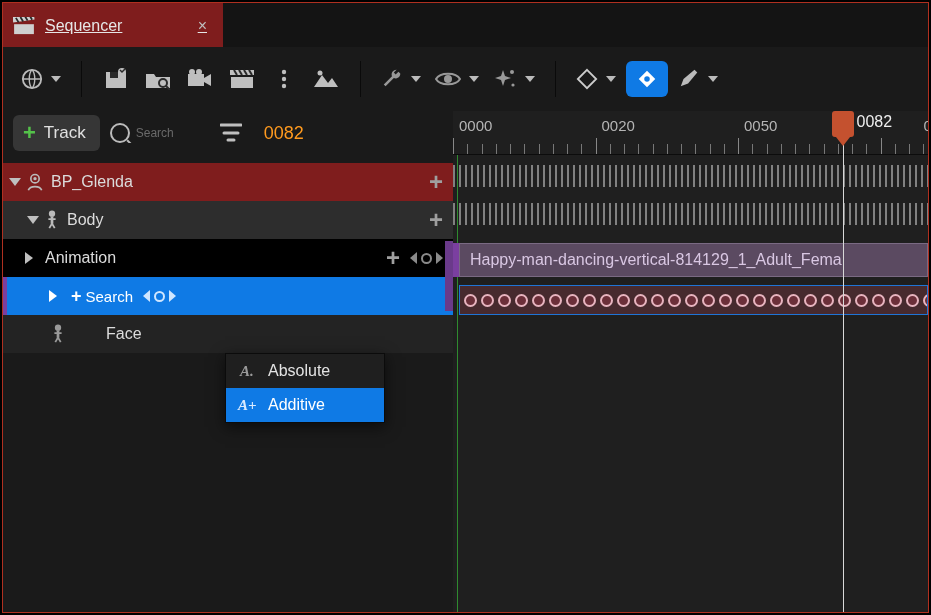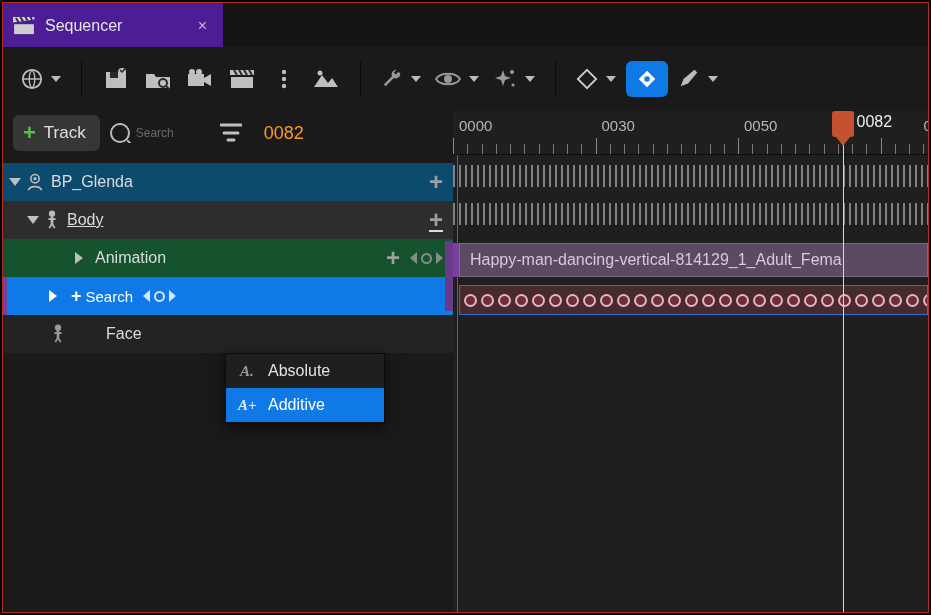--- a/index.html
+++ b/index.html
@@ -1,21 +1,21 @@
 <!DOCTYPE html>
 <html><head>
 <meta charset="utf-8">
 <style>
   * { box-sizing: border-box; margin: 0; padding: 0; font-family: "Segoe UI", Arial, sans-serif; }
   body { background: #000; width: 931px; height: 615px; overflow: hidden; position: relative; }
   .app { position: absolute; inset: 2px; background: #1a1a1a; border: 1px solid #b03020; }
 
   
   .tabbar { height: 44px; background: #141414; display: flex; align-items: stretch; }
-  .tab { display: flex; align-items: center; gap: 10px; padding: 0 16px 0 10px; background: #4c1d95; color: #e6e6e6; font-size: 16px; border-top: 2px solid transparent; position: relative; min-width: 220px; }
+  .tab { display: flex; align-items: center; gap: 10px; padding: 0 16px 0 10px; background: #7f1d1d; color: #e6e6e6; font-size: 16px; border-top: 2px solid transparent; position: relative; min-width: 220px; text-decoration: underline; }
   .tab .clap-icon { width: 22px; height: 18px; }
   .tab .close { margin-left: auto; color: #bfbfbf; font-size: 16px; cursor: pointer; }
 
   
   .toolbar { height: 64px; background: #1a1a1a; display: flex; align-items: center; padding: 0 14px; gap: 6px; }
   .tbtn { height: 36px; min-width: 36px; display: inline-flex; align-items: center; justify-content: center; color: #ccc; border-radius: 4px; padding: 0 4px; gap: 4px; }
   .tbtn svg { display: block; }
   .caret { width: 0; height: 0; border-left: 5px solid transparent; border-right: 5px solid transparent; border-top: 6px solid #bbb; margin-left: 4px; }
   .divider { width: 1px; height: 36px; background: #0a0a0a; margin: 0 10px; }
   .tbtn.blue { background: #0f7ae5; border-radius: 6px; padding: 0 10px; }
@@ -29,23 +29,23 @@
   .trackbtn { height: 36px; display: inline-flex; align-items: center; gap: 8px; padding: 0 14px 0 10px; background: #363636; color: #e0e0e0; border-radius: 6px; font-size: 17px; }
   .trackbtn .plus { color: #54c24a; font-weight: bold; font-size: 22px; line-height: 1; }
   .search { display: inline-flex; align-items: center; gap: 6px; color: #808080; font-size: 12px; width: 100px; overflow: hidden; }
   .search .mag { width: 20px; height: 20px; border: 2px solid #bbb; border-radius: 50%; position: relative; }
   .search .mag::after { content: ''; position: absolute; width: 8px; height: 2px; background: #bbb; bottom: -3px; right: -6px; transform: rotate(45deg); }
   .filter-icon { width: 22px; height: 20px; color: #bfbfbf; }
   .frameno { color: #ff9a1f; font-size: 18px; margin-left: 12px; }
 
   .tree { font-size: 16px; color: #dcdcdc; }
   .row { height: 38px; display: flex; align-items: center; padding: 0 10px 0 8px; position: relative; }
-  .row.top { background: #0c4a6e; }
-  .row.body { background: #2d2d2d; padding-left: 26px; text-decoration: underline; }
-  .row.anim { background: #14532d; padding-left: 72px; }
+  .row.top { background: #7f1d1d; }
+  .row.body { background: #2d2d2d; padding-left: 26px; }
+  .row.anim { background: #000000; padding-left: 22px; }
   .row.sel { background: #0f7ae5; color: #fff; padding-left: 46px; }
   .row.face { background: #232323; padding-left: 46px; gap: 31px; }
   .chev { width: 0; height: 0; border-top: 6px solid transparent; border-bottom: 6px solid transparent; border-left: 8px solid #bfbfbf; margin-right: 6px; }
   .chev.down { transform: rotate(90deg); }
   .row .grow { flex: 1; overflow: hidden; white-space: nowrap; }
   .plusg { color: #9f9f9f; font-size: 24px; font-weight: bold; }
   .mini { color: #8a8a8a; display: inline-flex; gap: 4px; margin-left: 10px; font-size: 14px; align-items: center; }
   .row.sel .mini { color: #cfe6ff; }
   .tri-l { width:0;height:0;border-top:6px solid transparent;border-bottom:6px solid transparent;border-right:7px solid currentColor; }
   .tri-r { width:0;height:0;border-top:6px solid transparent;border-bottom:6px solid transparent;border-left:7px solid currentColor; }
@@ -299,21 +299,21 @@
           <div class="tick" style="left: 356.25px;"></div>
           <div class="tick" style="left: 370.5px;"></div>
           <div class="tick" style="left: 384.75px;"></div>
           <div class="tick" style="left: 399px;"></div>
           <div class="tick" style="left: 413.25px;"></div>
           <div class="tick maj" style="left: 427.5px;"></div>
           <div class="tick" style="left: 441.75px;"></div>
           <div class="tick" style="left: 456px;"></div>
           <div class="tick" style="left: 470.25px;"></div>
           <div class="lbl" style="left: 6px; text-align: center;">0000</div>
-          <div class="lbl" style="left: 148.5px;">0030</div>
+          <div class="lbl" style="left: 148.5px;">0020</div>
           <div class="lbl" style="left: 291px;">0050</div>
           <div class="lbl" style="left: 433.5px; margin-left: 37px;">0090</div>
         </div>
       <div class="greenline"></div>
       <div class="trackarea">
         <div class="stripe" style="top:10px"></div>
         <div class="stripe" style="top:48px"></div>
         <div class="clip" style="top:88px">
           <span>Happy-man-dancing-vertical-814129_1_Adult_Fema</span>
         </div>

